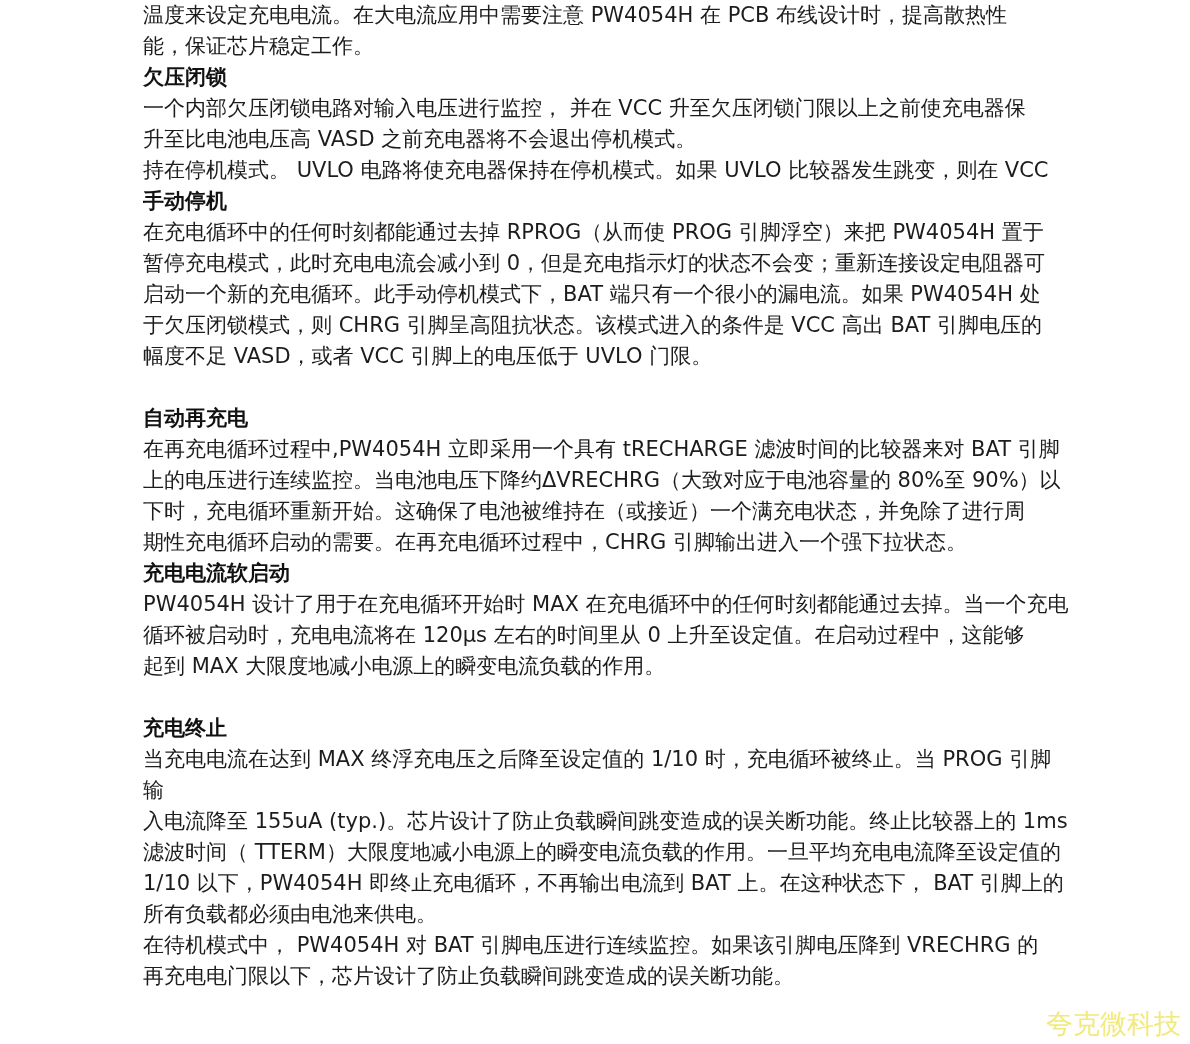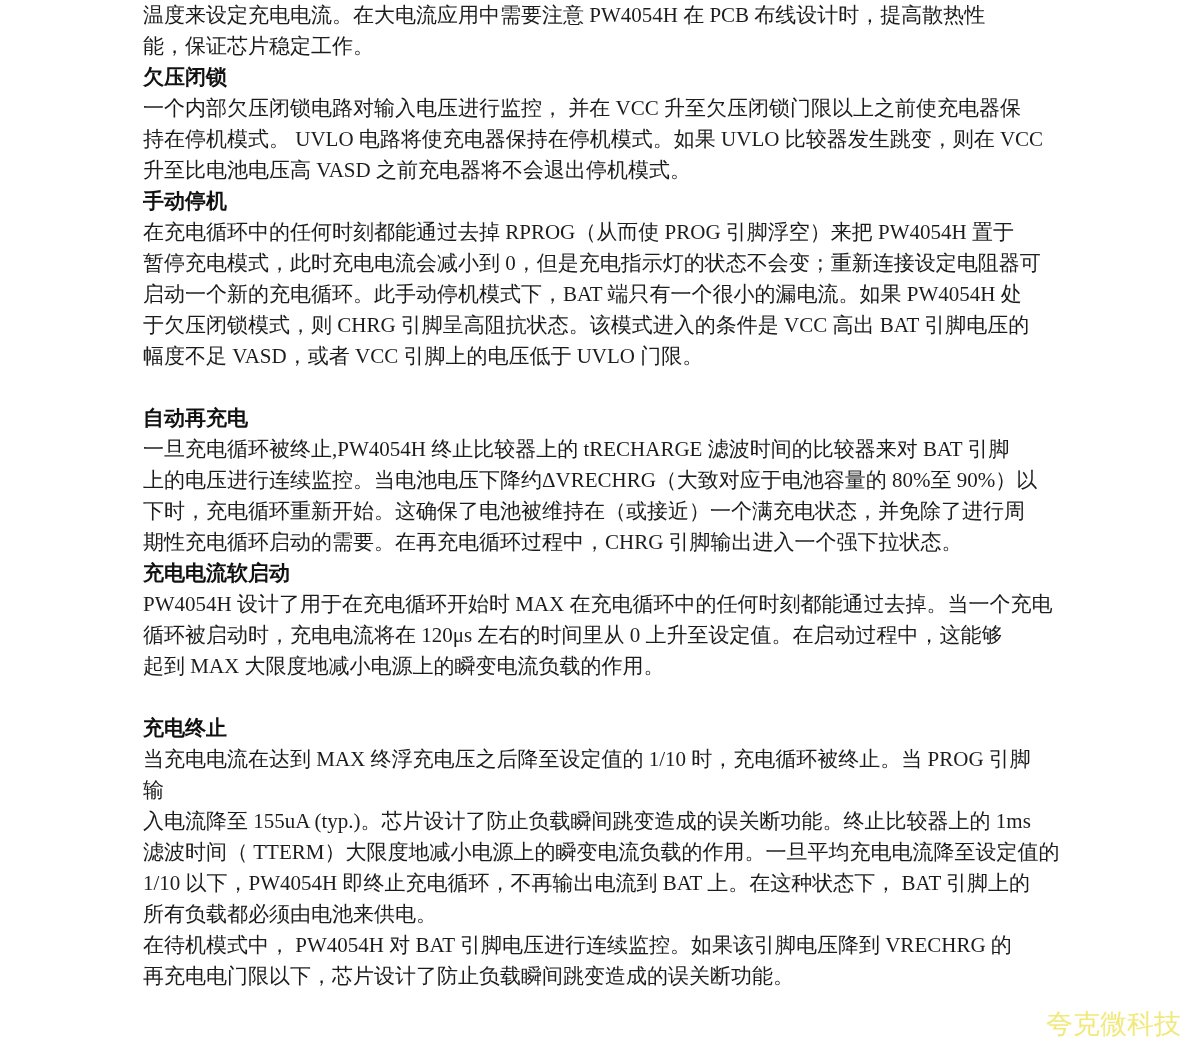--- a/index.html
+++ b/index.html
@@ -19,21 +19,20 @@
     left: 143px;
     top: 0px;
     width: 960px;
     font-size: 21px;
     line-height: 31px;
     color: #1c1c1c;
   }
   .line {
     height: 31px;
     white-space: pre;
-    font-family: Liberation Serif, serif;
   }
   .line.heading {
     font-weight: 700;
     color: #111111;
   }
   .line.blank {
     
   }
   .watermark {
     position: absolute;
@@ -49,31 +48,31 @@
 </style>
 </head>
 <body style="background: rgb(255, 255, 255);">
 
 <main>
   <div class="text-block" style="color: rgb(28, 28, 28);">
       <div class="line body">温度来设定充电电流。在大电流应用中需要注意 PW4054H 在 PCB 布线设计时，提高散热性</div>
       <div class="line body">能，保证芯片稳定工作。</div>
       <div class="line heading">欠压闭锁</div>
       <div class="line body">一个内部欠压闭锁电路对输入电压进行监控， 并在 VCC 升至欠压闭锁门限以上之前使充电器保</div>
+      <div class="line body">升至比电池电压高 VASD 之前充电器将不会退出停机模式。</div>
       <div class="line body">持在停机模式。 UVLO 电路将使充电器保持在停机模式。如果 UVLO 比较器发生跳变，则在 VCC</div>
-      <div class="line body">升至比电池电压高 VASD 之前充电器将不会退出停机模式。</div>
       <div class="line heading">手动停机</div>
       <div class="line body">在充电循环中的任何时刻都能通过去掉 RPROG（从而使 PROG 引脚浮空）来把 PW4054H 置于</div>
       <div class="line body">暂停充电模式，此时充电电流会减小到 0，但是充电指示灯的状态不会变；重新连接设定电阻器可</div>
       <div class="line body">启动一个新的充电循环。此手动停机模式下，BAT 端只有一个很小的漏电流。如果 PW4054H 处</div>
       <div class="line body">于欠压闭锁模式，则 CHRG 引脚呈高阻抗状态。该模式进入的条件是 VCC 高出 BAT 引脚电压的</div>
       <div class="line body">幅度不足 VASD，或者 VCC 引脚上的电压低于 UVLO 门限。</div>
       <div class="line blank"></div>
       <div class="line heading">自动再充电</div>
-      <div class="line body">一旦充电循环被终止,PW4054H 终止比较器上的 tRECHARGE 滤波时间的比较器来对 BAT 引脚</div>
+      <div class="line body">在再充电循环过程中,PW4054H 立即采用一个具有 tRECHARGE 滤波时间的比较器来对 BAT 引脚</div>
       <div class="line body">上的电压进行连续监控。当电池电压下降约ΔVRECHRG（大致对应于电池容量的 80%至 90%）以</div>
       <div class="line body">下时，充电循环重新开始。这确保了电池被维持在（或接近）一个满充电状态，并免除了进行周</div>
       <div class="line body">期性充电循环启动的需要。在再充电循环过程中，CHRG 引脚输出进入一个强下拉状态。</div>
       <div class="line heading">充电电流软启动</div>
       <div class="line body">PW4054H 设计了用于在充电循环开始时 MAX 在充电循环中的任何时刻都能通过去掉。当一个充电</div>
       <div class="line body">循环被启动时，充电电流将在 120μs 左右的时间里从 0 上升至设定值。在启动过程中，这能够</div>
       <div class="line body">起到 MAX 大限度地减小电源上的瞬变电流负载的作用。</div>
       <div class="line blank"></div>
       <div class="line heading">充电终止</div>
       <div class="line body">当充电电流在达到 MAX 终浮充电压之后降至设定值的 1/10 时，充电循环被终止。当 PROG 引脚</div>

